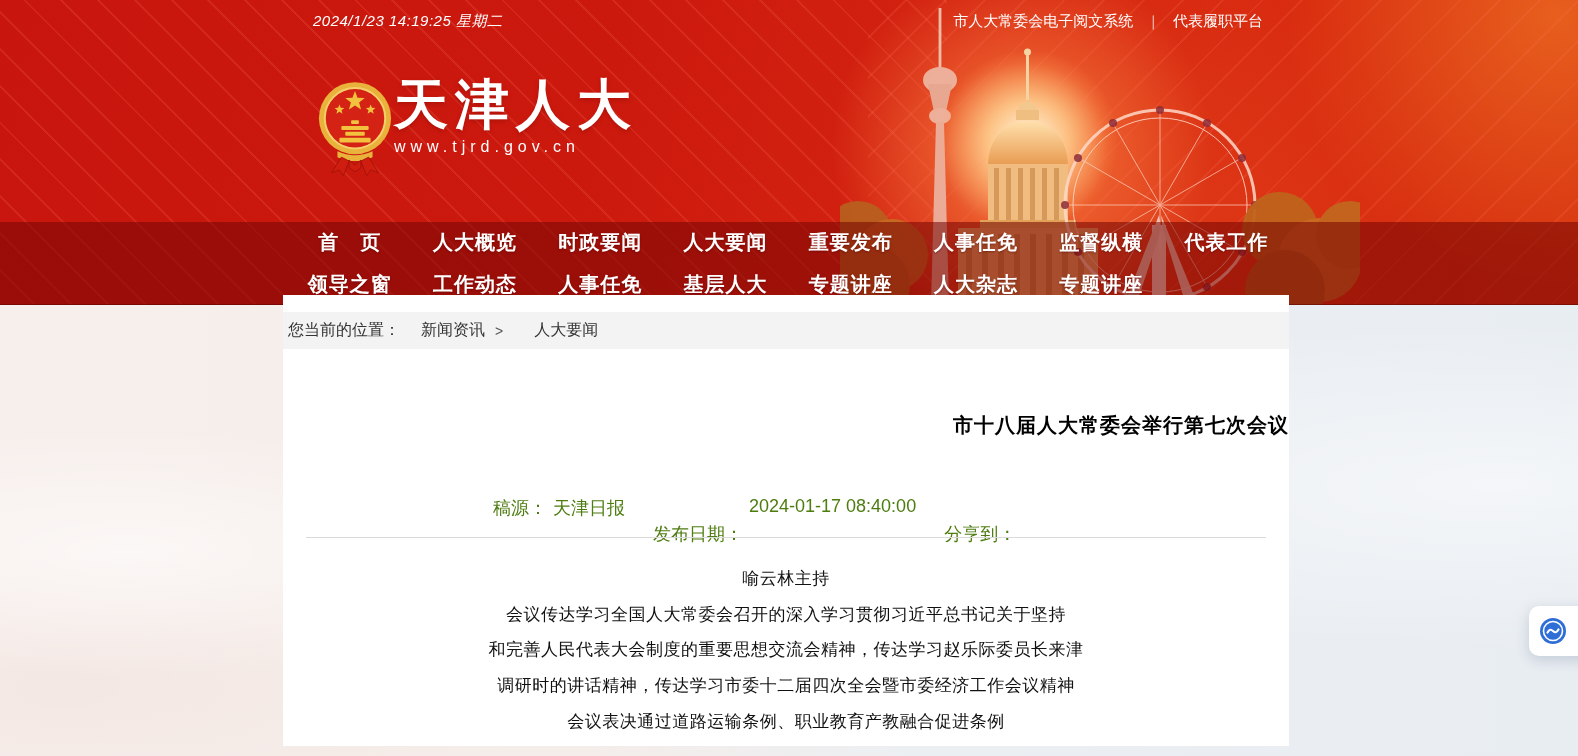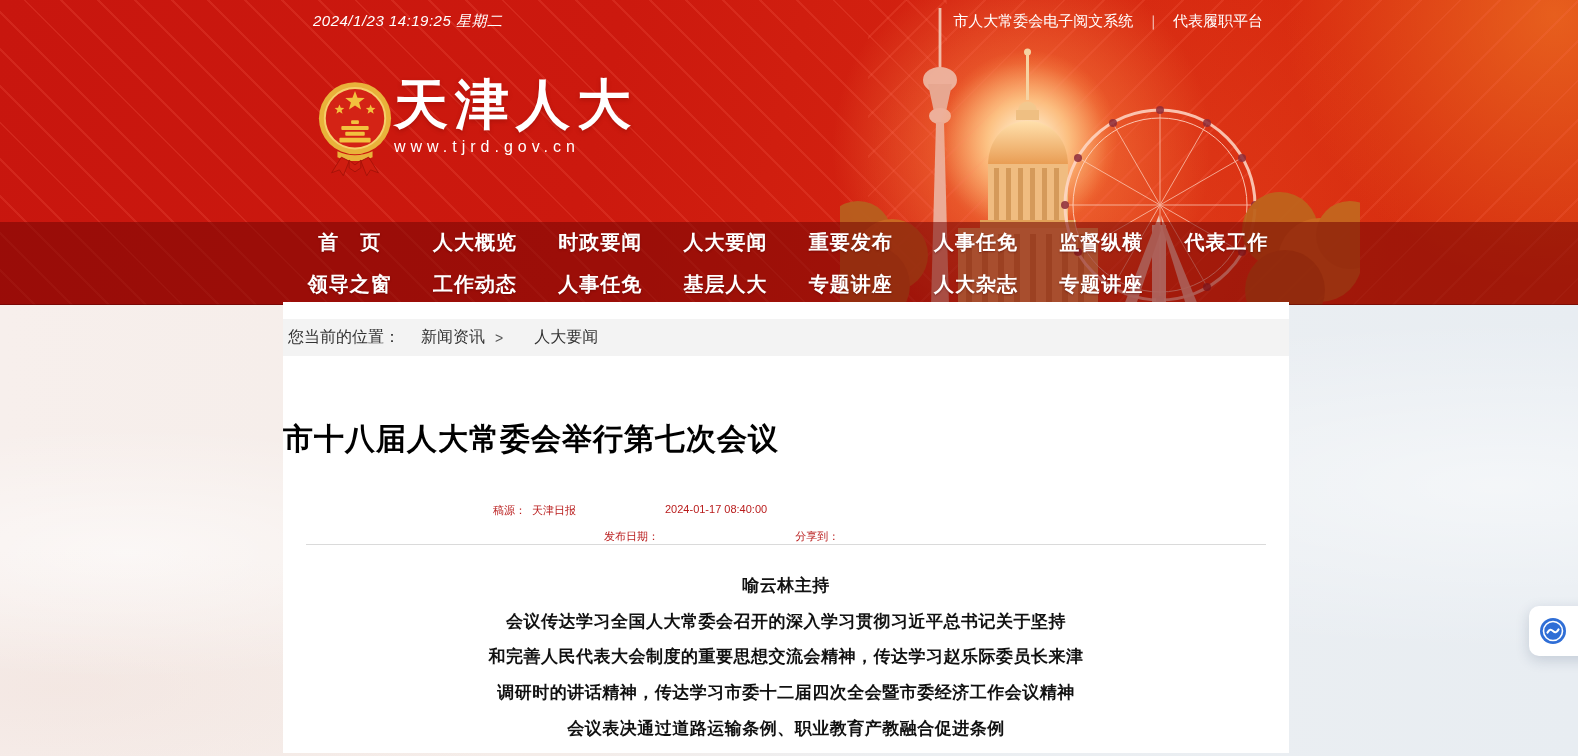--- a/index.html
+++ b/index.html
@@ -45,38 +45,38 @@
   .topbar-sep{ color:rgba(255,255,255,.85); font-size:14px; }
 
   .brand{ position:absolute; left:316px; top:74px; display:flex; align-items:flex-start; cursor:pointer; }
   .emblem{ width:78px; height:104px; }
   .brand-text{ }
   .site-name{ color:#fff; font-size:54px; font-weight:700; letter-spacing:7px; line-height:60px;
     text-shadow:0 2px 4px rgba(120,10,0,.35); }
   .site-url{ color:#fff; font-size:16px; letter-spacing:5px; margin-top:4px; font-weight:500; }
 
   
-  .content-col{ position:absolute; left:283px; top:302px; width:1006px; height:451px; background:#fff;padding-left:48px; }
+  .content-col{ position:absolute; left:283px; top:295px; width:1006px; height:451px; background:#fff;padding-left:48px; }
 
   .breadcrumb{ position:absolute; left:0; top:17px; width:1006px; height:37px; background:#f3f3f3;
     display:flex; align-items:center; padding-left:5px; font-size:16px; color:#333; }
   .breadcrumb .bc-sep{ margin:0 10px; color:#555; font-size:14px; }
   .breadcrumb .bc-link{ cursor:pointer; margin-left:21px; }
 
-  .article-title{ position:absolute; left:0; top:117px; width:1006px; text-align:left;
-    font-size:30px; font-weight:600; color:#000; letter-spacing:1px; }
-
-  .article-meta{ position:absolute; left:210px; top:201px; font-size:11px; color:#b91c1c; display:flex; }
+  .article-title{ position:absolute; left:0; top:117px; width:1006px; text-align:right;
+    font-size:20px; font-weight:600; color:#000; letter-spacing:1px; }
+
+  .article-meta{ position:absolute; left:210px; top:201px; font-size:18px; color:#4d7c0f; display:flex; }
   .article-meta .seg{ margin-right:6px; }
   .article-meta .gap{ margin-left:22px;margin-top:26px; }
 
   .rule{ position:absolute; left:23px; right:23px; top:242px; border-top:1px solid #dadada; }
 
   .article-body{ position:absolute; left:0; top:266px; width:1006px; text-align:center; }
-  .article-body .line{ font-size:17px; font-weight:700; color:#111; line-height:35.7px; letter-spacing:.5px; }
+  .article-body .line{ font-size:17px; font-weight:400; color:#111; line-height:35.7px; letter-spacing:.5px; }
 
   
   .float-share{ position:absolute; left:1529px; top:606px; width:70px; height:50px; background:#fff;
     border-radius:10px 0 0 10px; box-shadow:0 4px 14px rgba(30,50,90,.18); cursor:pointer; }
   .share-circle{ position:absolute; left:11px; top:12px; width:26px; height:26px; }
 </style>
 </head>
 <body>
 
 <div class="viewport">

